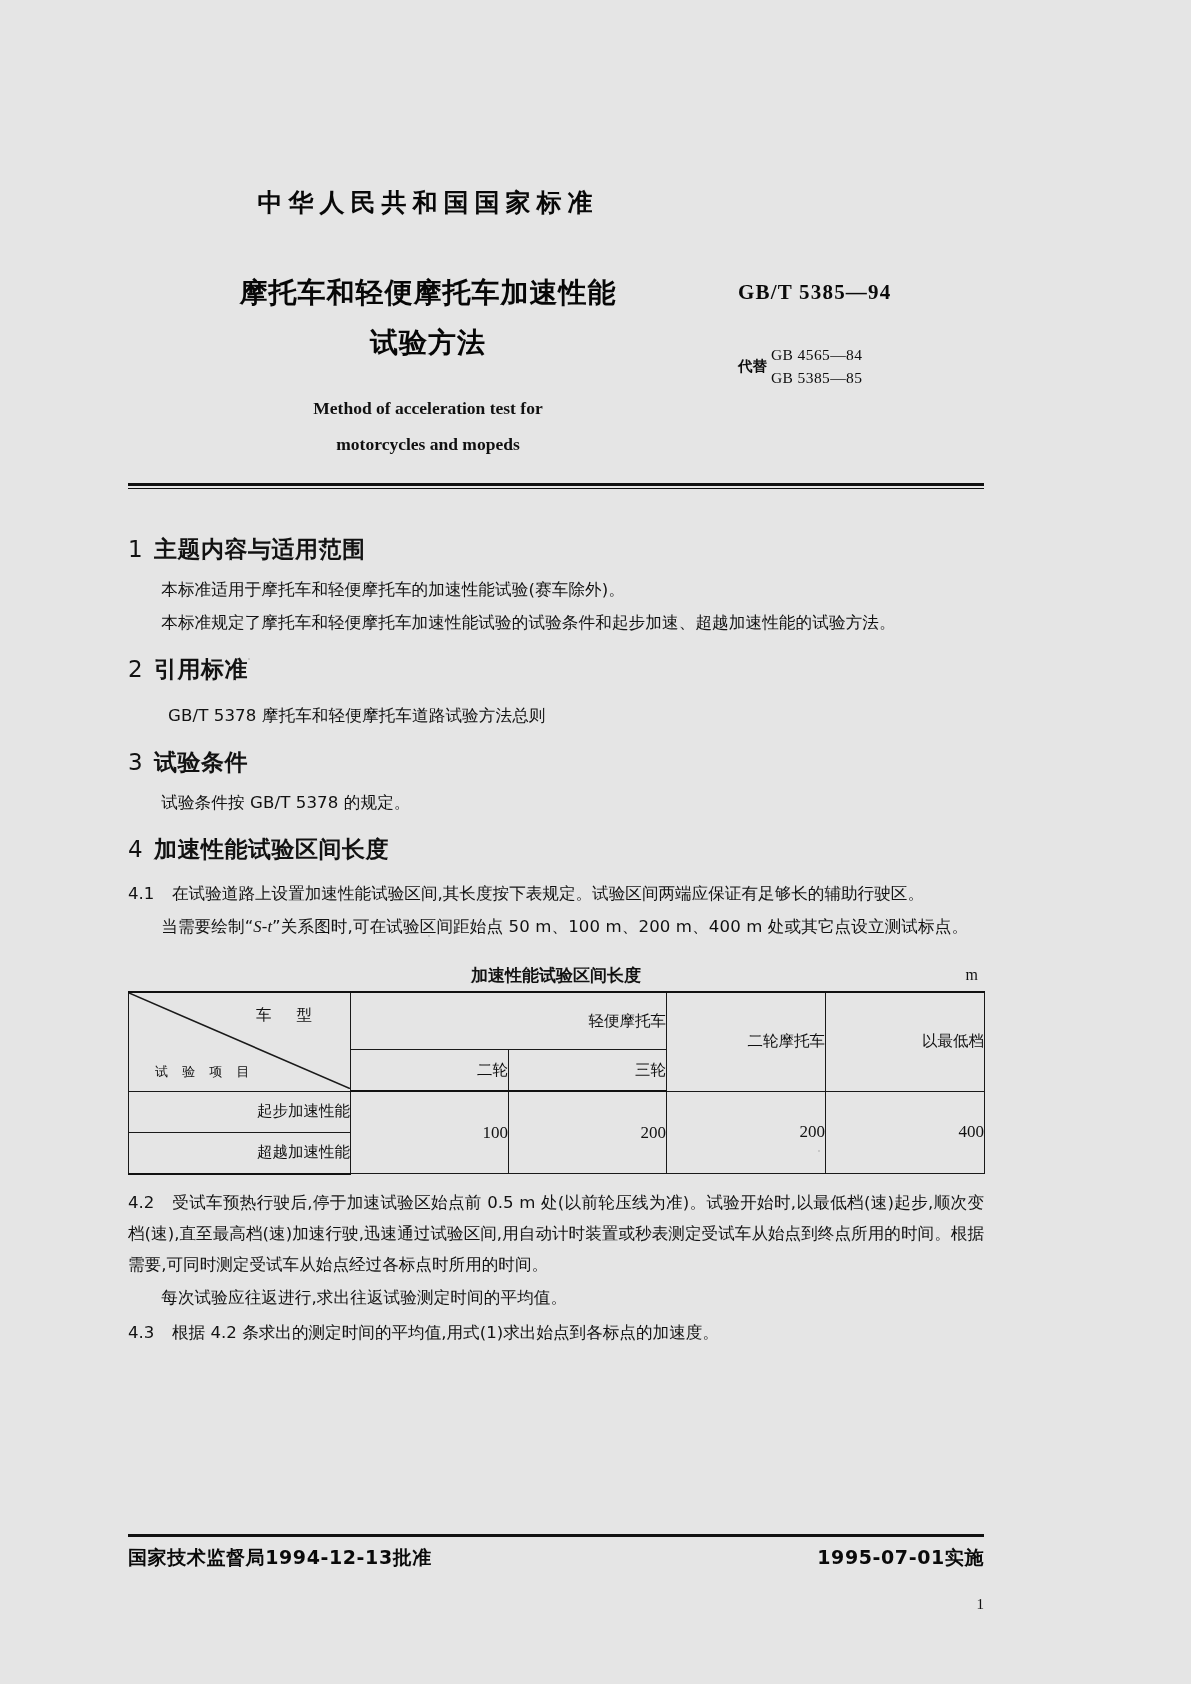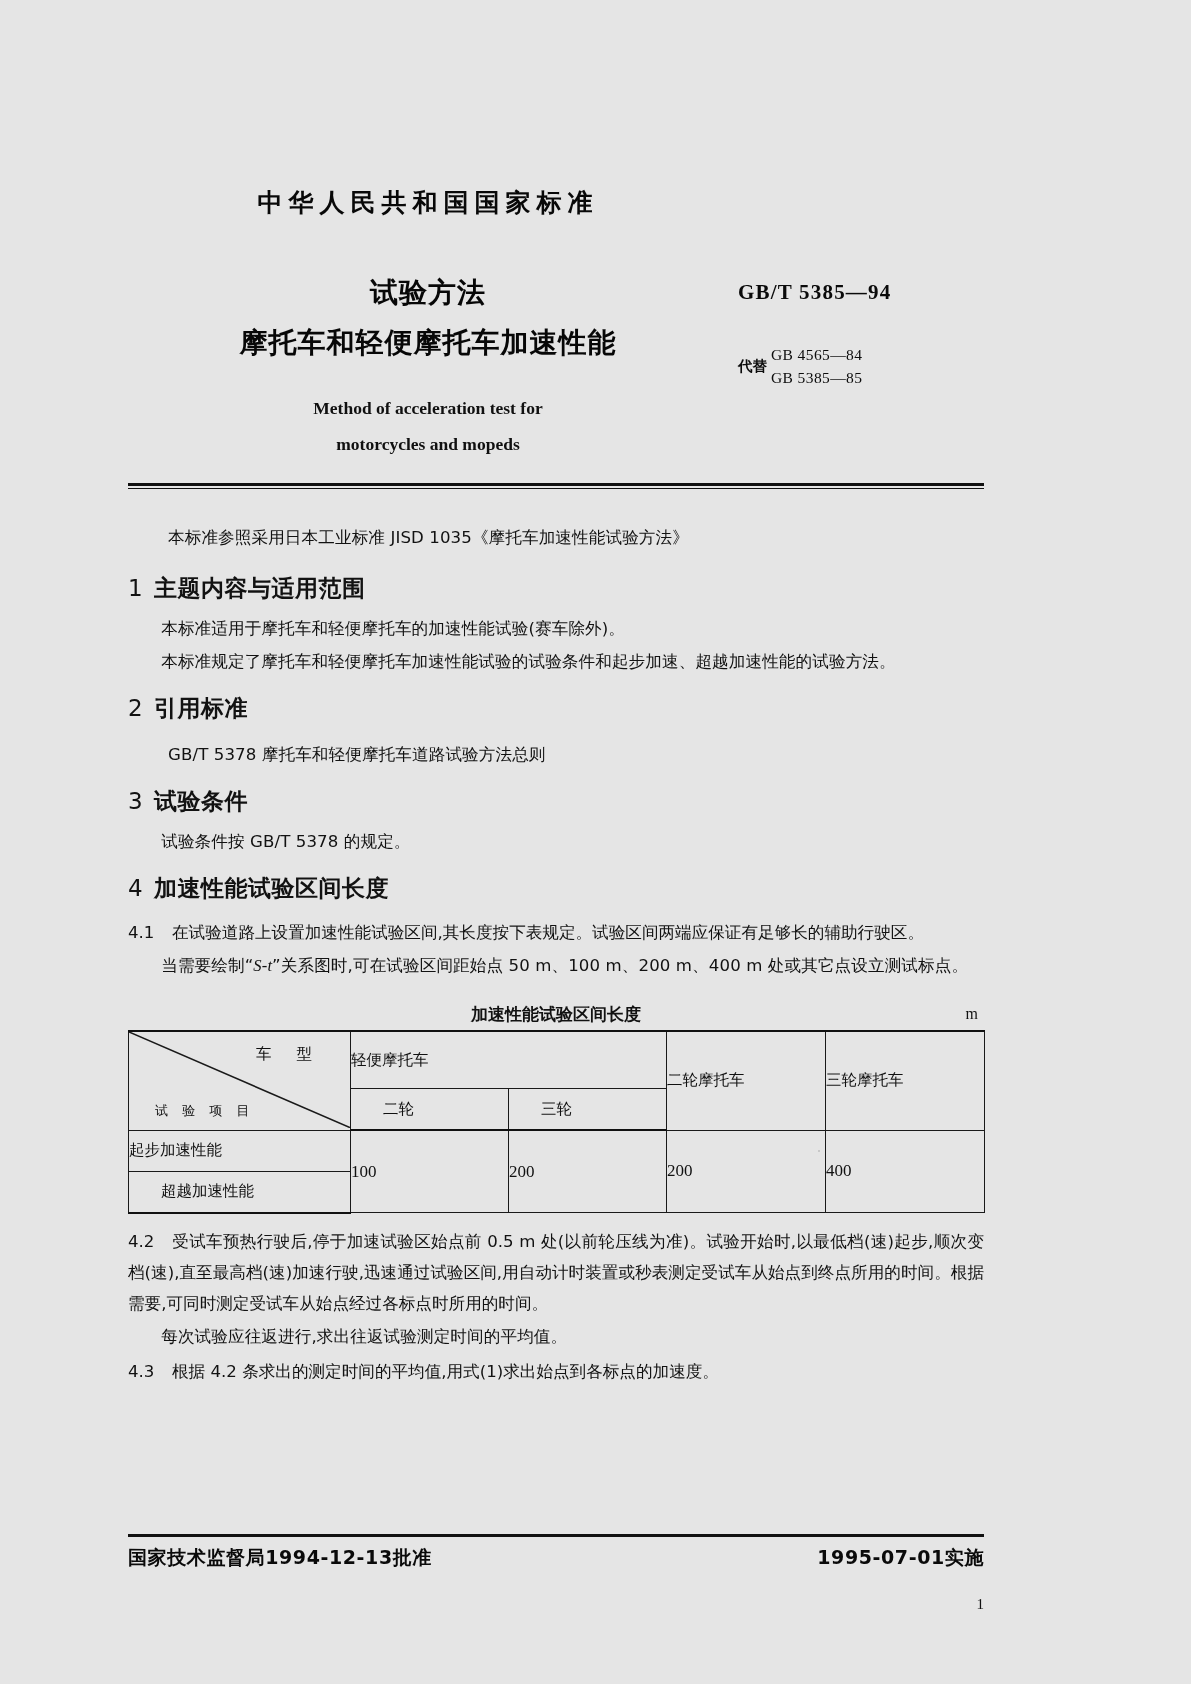--- a/index.html
+++ b/index.html
@@ -205,21 +205,21 @@
   }
   table.spec {
     width: 856px;
     border-collapse: collapse;
     table-layout: fixed;
     font-family: "DejaVu Sans", "Liberation Sans", sans-serif;
     font-size: 15.5px;
   }
   table.spec td {
     border: 1px solid #1a1a1a;
-    text-align: left;
+    text-align: right;
     vertical-align: middle;
     padding: 0;
     color: #111;
   }
   table.spec tr.thick-top td { border-top: 2.5px solid #111; }
   table.spec tr.thick-bot td { border-bottom: 2.5px solid #111; padding-left: 32px; }
   .corner {
     position: relative;
     height: 96px;
     border-right: 1px solid #1a1a1a;
@@ -284,42 +284,41 @@
 <body>
 
 <div class="page">
   <div class="sheet">
 
     <div class="masthead">
       <div class="national-title">中华人民共和国国家标准</div>
     </div>
 
     <div class="title-block">
+      <div class="cn-title">摩托车和轻便摩托车加速性能</div>
       <div class="cn-title">试验方法</div>
-      <div class="cn-title">摩托车和轻便摩托车加速性能</div>
       <div class="en-title">Method of acceleration test for</div>
       <div class="en-title" style="margin-top:0">motorcycles and mopeds</div>
     </div>
 
     <div class="code-block">
       <div class="std-no">GB/T 5385—94</div>
       <div class="replaces">
         <span class="replaces-label">代替</span>
         <span class="replaces-list">
           <span style="display:block">GB 4565—84</span>
           <span style="display:block">GB 5385—85</span>
         </span>
       </div>
     </div>
 
     <div class="rule-top"></div>
 
     <div class="content">
 
-      <div class="para note-line">本标准参照采用日本工业标准 JISD 1035《摩托车加速性能试验方法》</div>
 
       <div class="sec-head">
         <span class="num">1</span><span>主题内容与适用范围</span>
       </div>
       <div class="para indent2">本标准适用于摩托车和轻便摩托车的加速性能试验(赛车除外)。</div>
       <div class="para indent2">本标准规定了摩托车和轻便摩托车加速性能试验的试验条件和起步加速、超越加速性能的试验方法。</div>
 
       <div class="sec-head">
         <span class="num">2</span><span>引用标准</span>
       </div>
@@ -359,21 +358,21 @@
           <tr class="thick-top">
             <td rowspan="2" class="corner">
               <svg class="diag" viewBox="0 0 222 96" preserveAspectRatio="none">
                 <line x1="0" y1="0" x2="222" y2="96" stroke="#1a1a1a" stroke-width="1.6"></line>
               </svg>
               <span class="lbl-top">车 型</span>
               <span class="lbl-bot">试 验 项 目</span>
             </td>
             <td colspan="2" style="height:56px">轻便摩托车</td>
             <td rowspan="2">二轮摩托车</td>
-            <td rowspan="2">三轮摩托车</td>
+            <td rowspan="2">以最低档</td>
           </tr>
           <tr class="thick-bot">
             <td class="h-sub">二轮</td>
             <td class="h-sub">三轮</td>
           </tr>
           <tr>
             <td class="h-row">起步加速性能</td>
             <td rowspan="2" class="val-cell">100</td>
             <td rowspan="2" class="val-cell">200</td>
             <td rowspan="2" class="val-cell">200</td>

